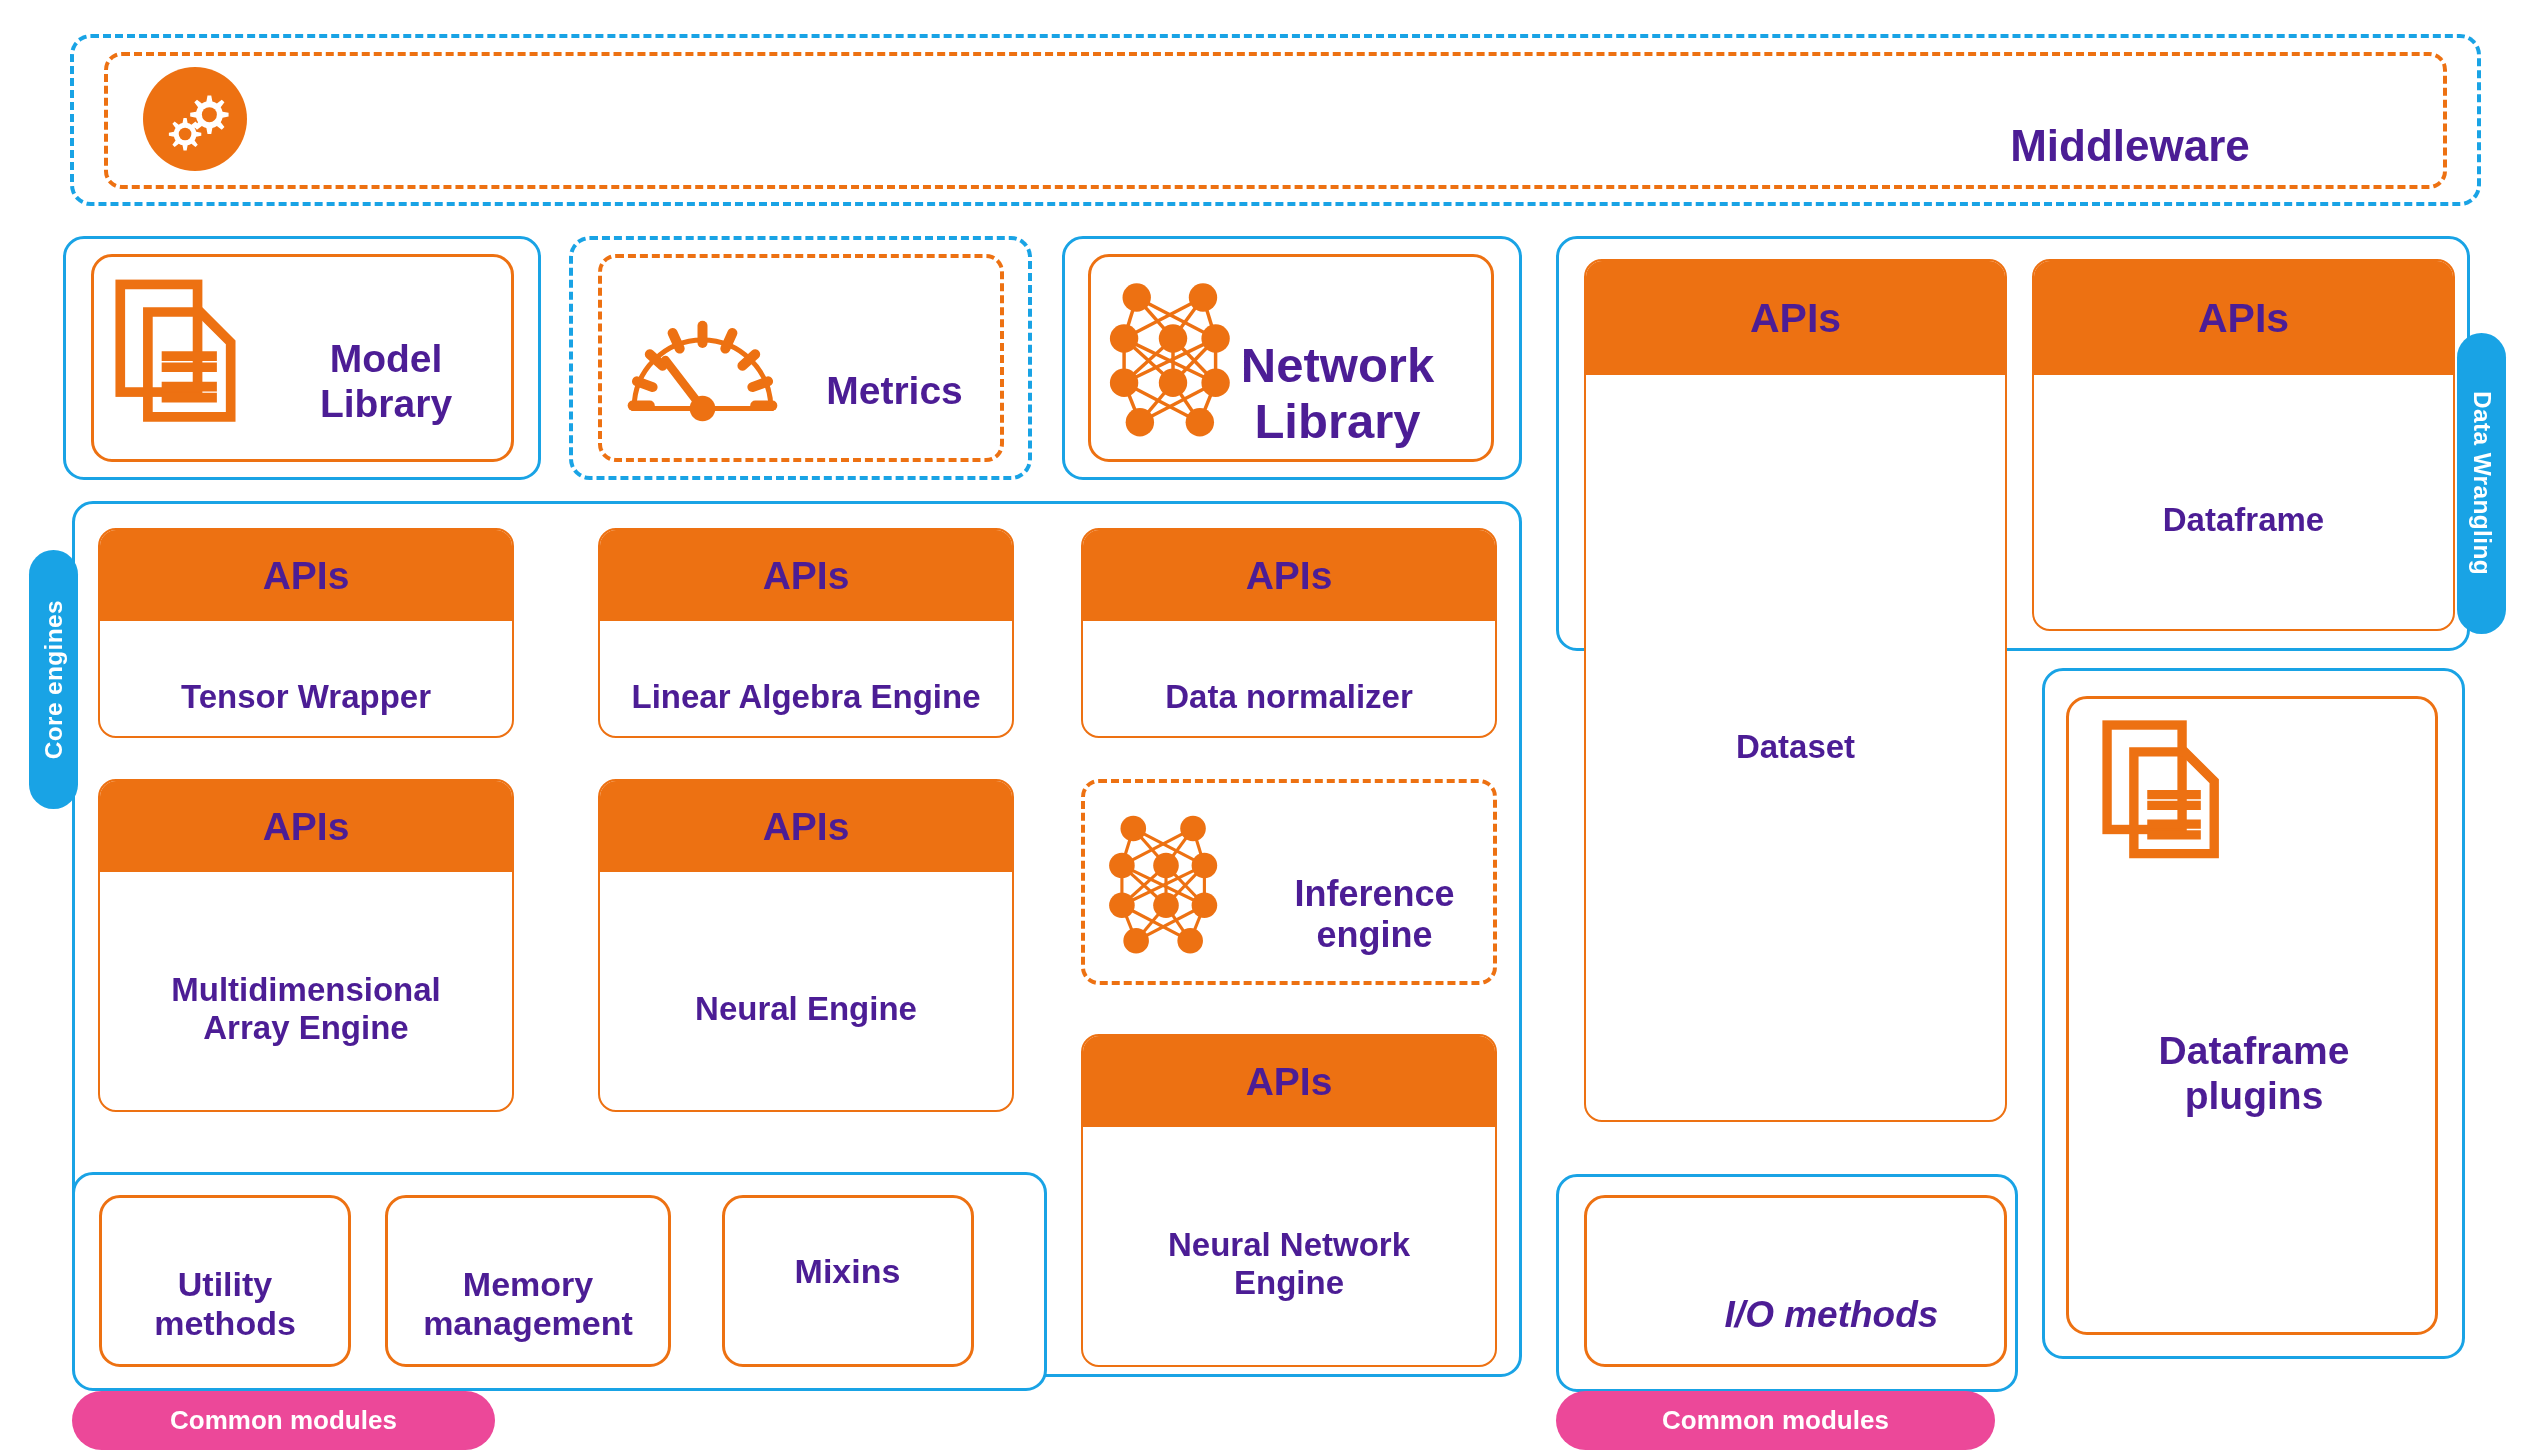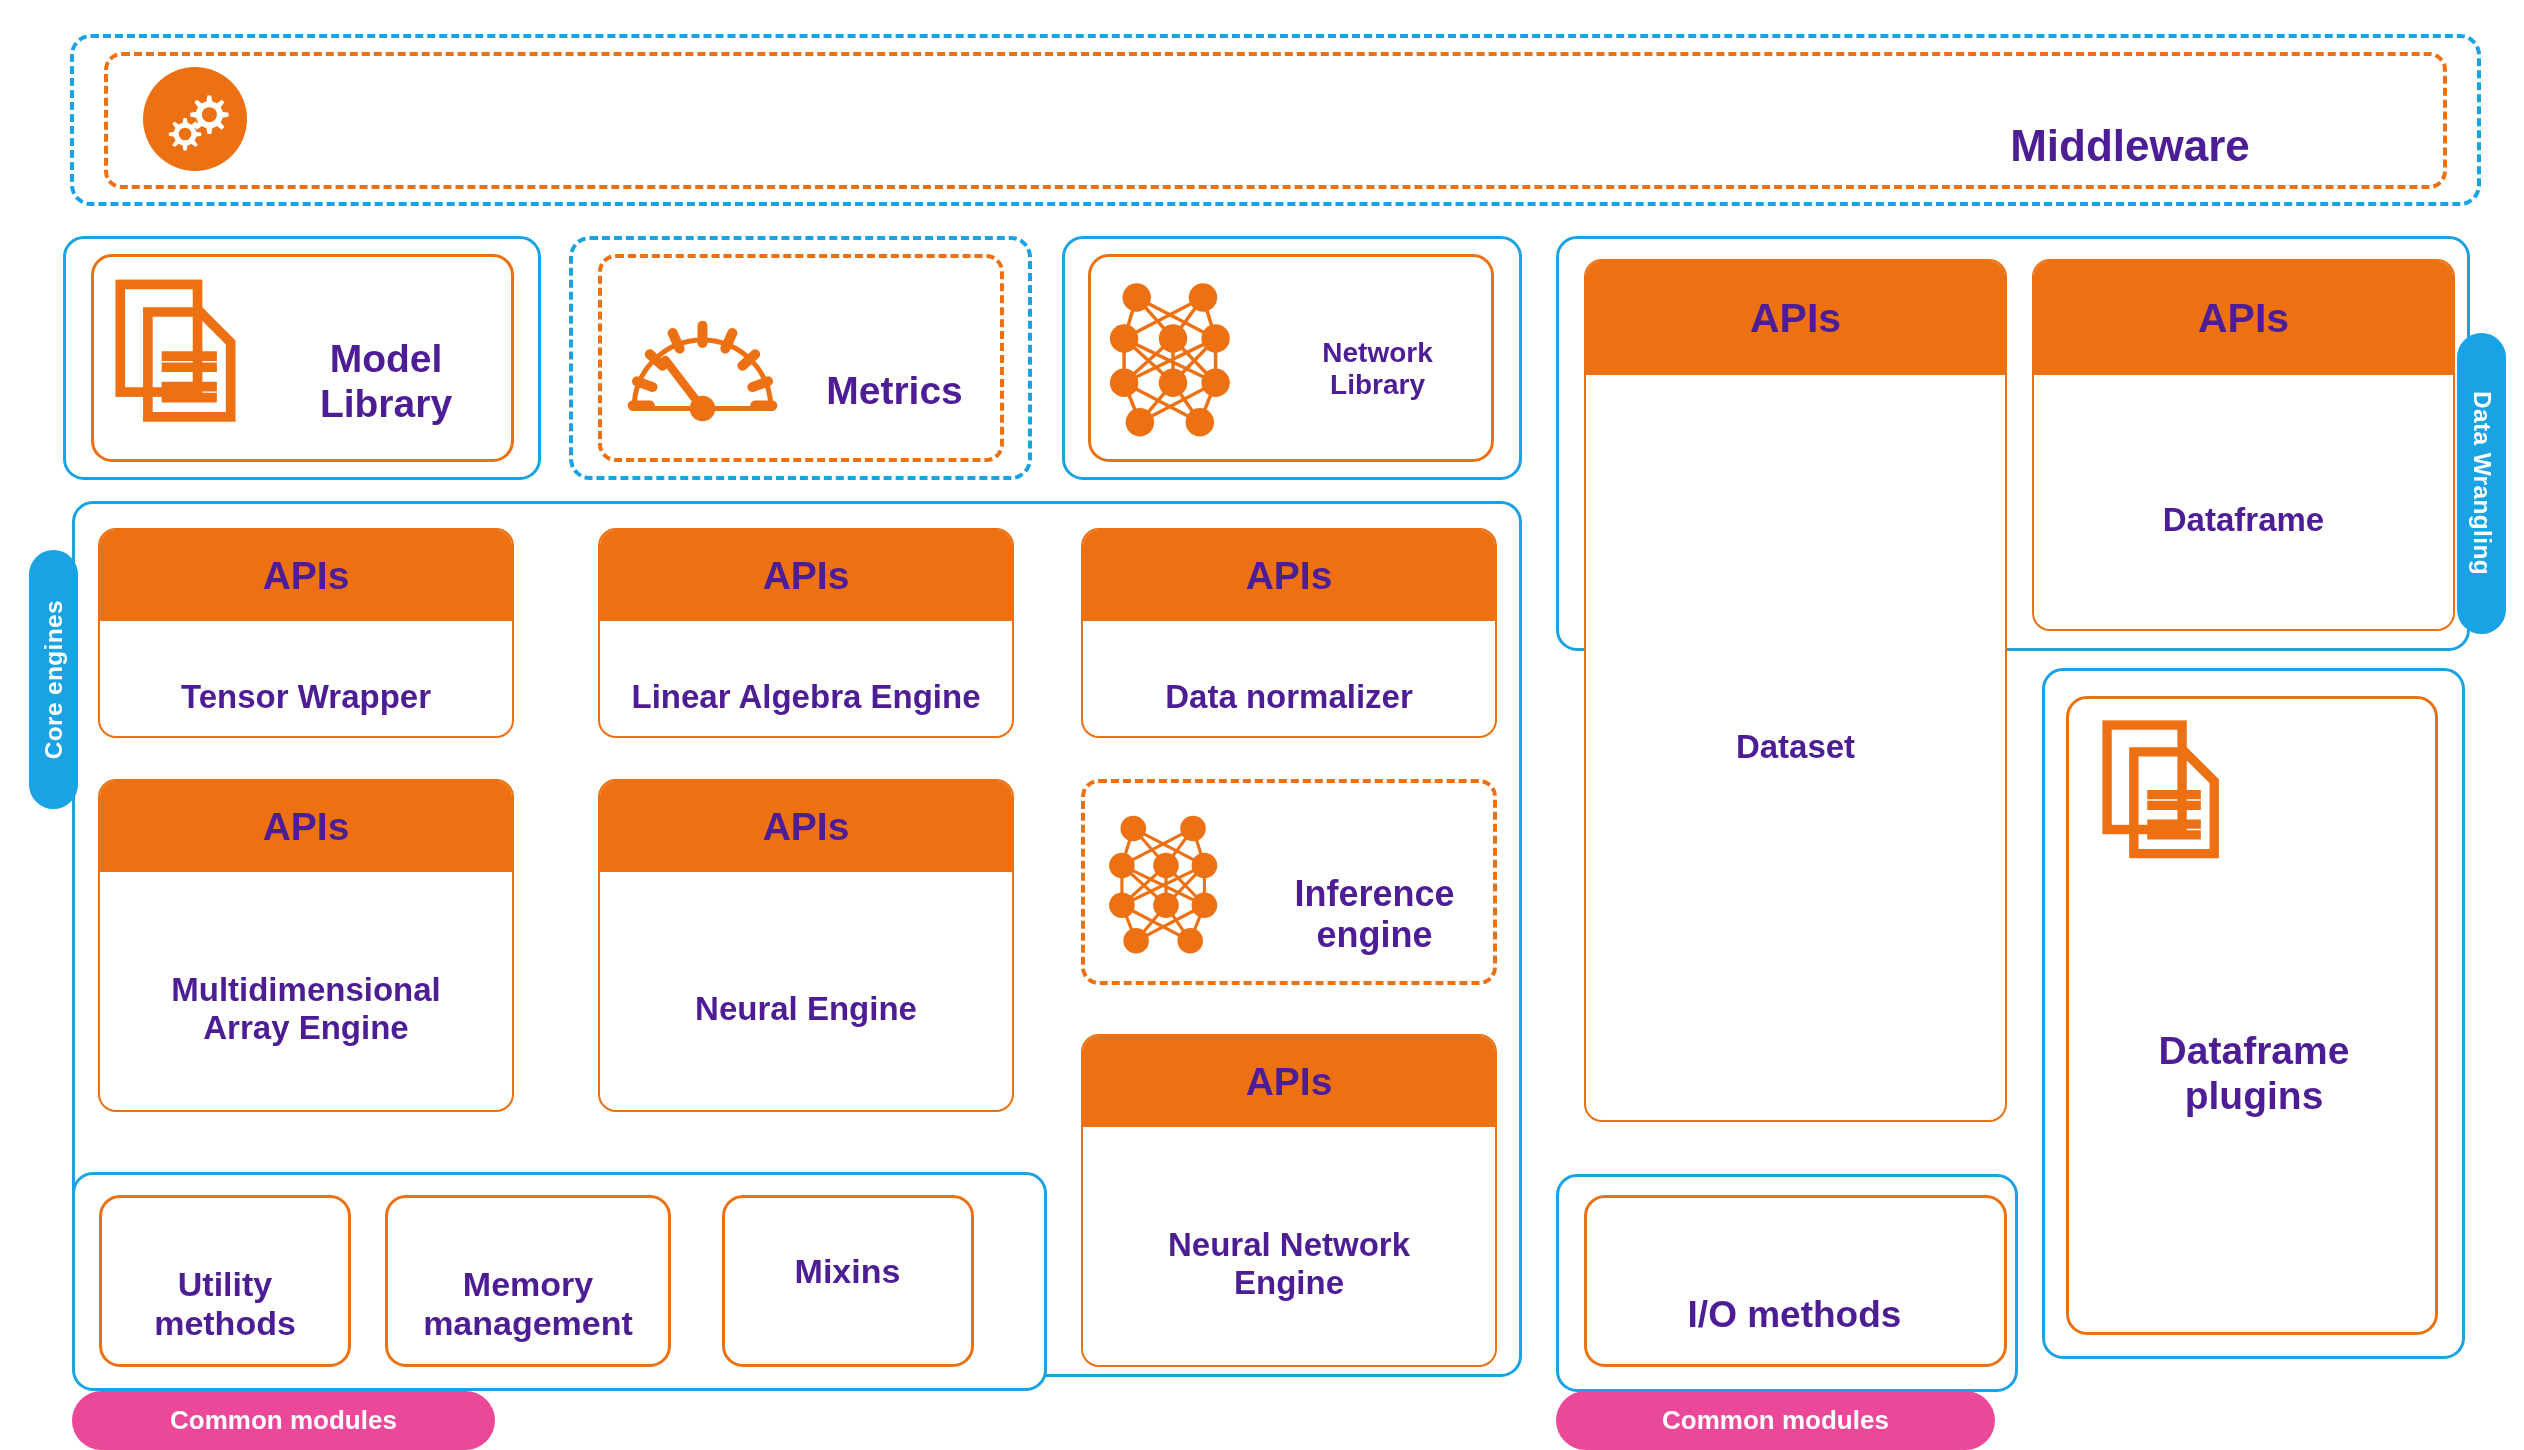--- a/index.html
+++ b/index.html
@@ -224,21 +224,21 @@
         <circle cx="45" cy="42" r="9"></circle>
         <circle cx="72" cy="42" r="9"></circle>
       <circle cx="14" cy="70" r="9"></circle>
         <circle cx="45" cy="70" r="9"></circle>
         <circle cx="72" cy="70" r="9"></circle>
       <circle cx="24" cy="95" r="9"></circle>
         <circle cx="62" cy="95" r="9"></circle>
     </g>
   </svg>
 </div>
-<div class="abs lbl" style="left:1268px; top:301px; width:219px; font-size:28px;">Network
+<div class="abs lbl" style="left:1228px; top:301px; width:219px; font-size:49px;">Network
 Library</div>
 
 <div class="abs box-blue" style="left:72px; top:501px; width:1450px; height:876px;"></div>
 <div class="abs vtab" style="left:29px; top:550px; width:49px; height:259px;">
   <span>Core engines</span>
 </div>
 
 <div class="abs api-card" style="left:98px; top:528px; width:416px; height:210px;">
   <div class="api-head" style="height:91px; font-size:39px;">APIs</div>
   <div class="api-body">
@@ -374,18 +374,18 @@
       <line x1="36" y1="80" x2="76" y2="80"></line>
       <line x1="36" y1="88" x2="76" y2="88"></line>
     </g>
   </svg>
 </div>
 <div class="abs lbl" style="left:2075px; top:993px; width:358px; font-size:39px;">Dataframe
 plugins</div>
 
 <div class="abs box-blue" style="left:1556px; top:1174px; width:462px; height:218px;"></div>
 <div class="abs box-orange" style="left:1584px; top:1195px; width:423px; height:172px;"></div>
-<div class="abs lbl" style="left:1585px; top:1258px; width:419px; font-size:37px;">I/O methods</div>
+<div class="abs lbl" style="left:1622px; top:1258px; width:419px; font-size:37px;font-style:italic;">I/O methods</div>
 
 <div class="abs htab" style="left:1556px; top:1380px; width:439px; height:59px;">
   <span>Common modules</span>
 </div>
 
 
 </body></html>

